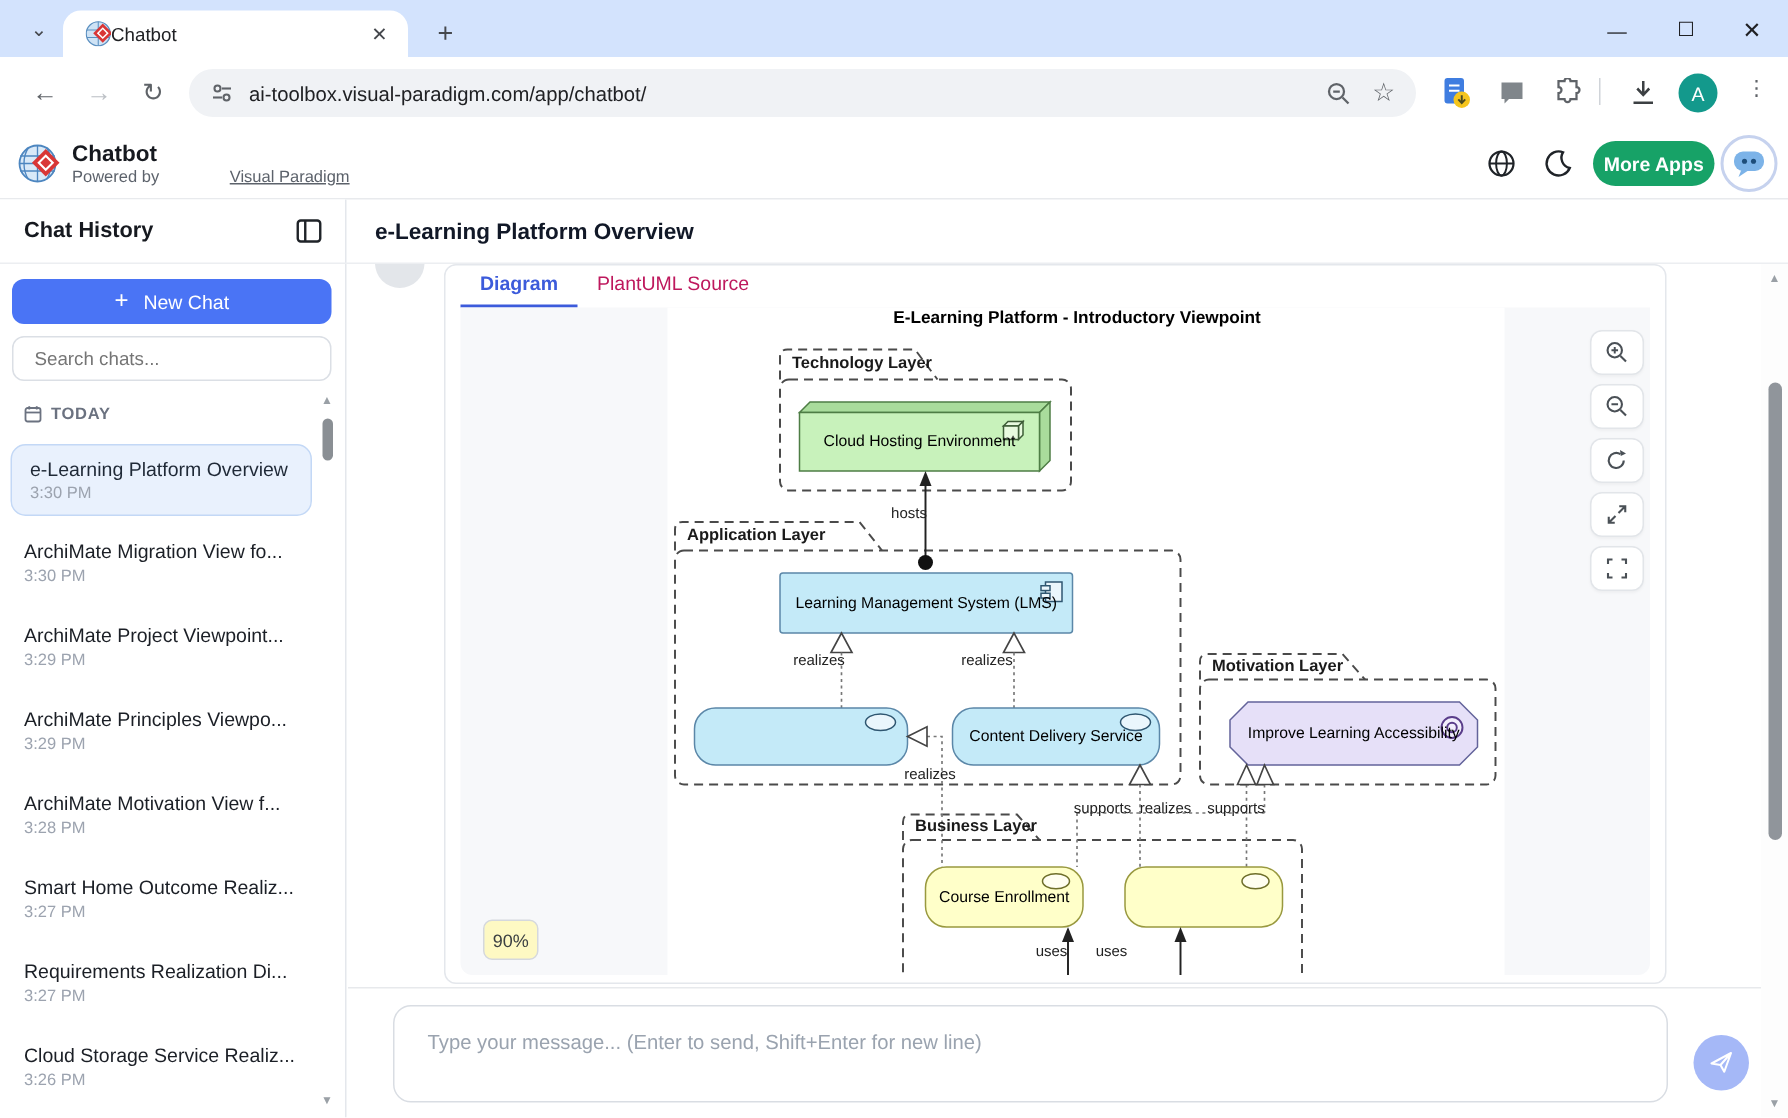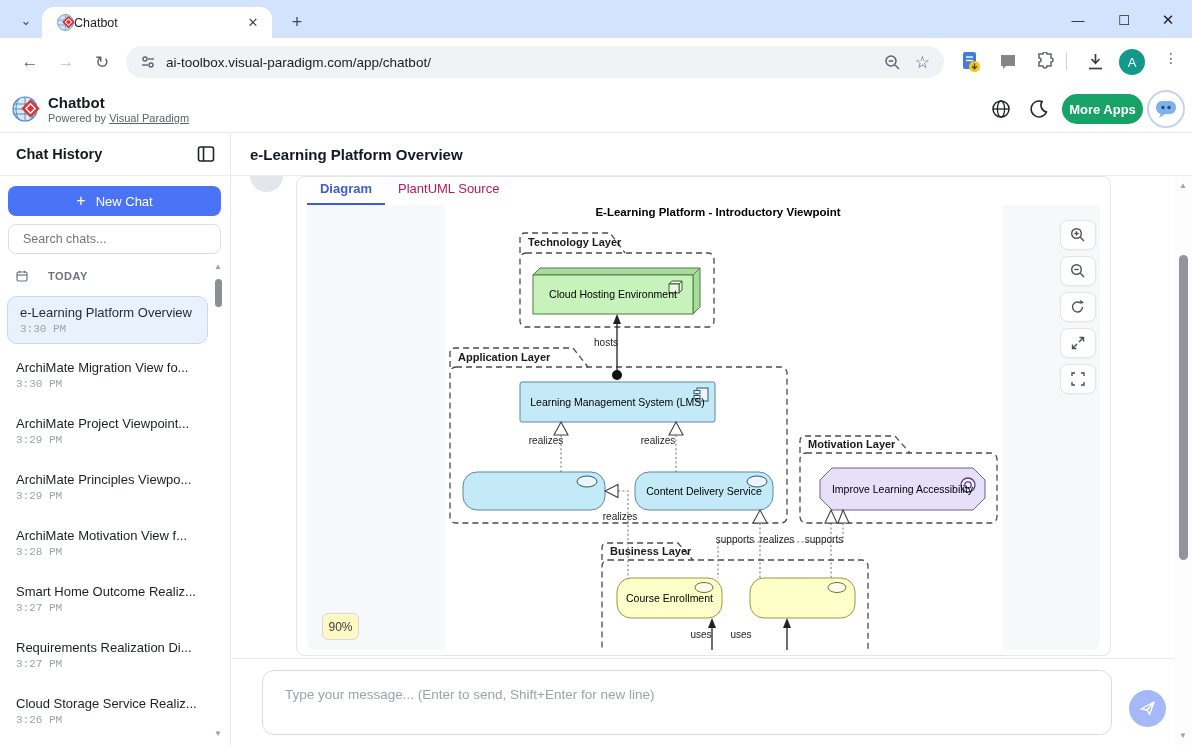--- a/index.html
+++ b/index.html
@@ -18,34 +18,34 @@
   .toolbar { left:0; top:38px; width:1192px; height:48px; background:#fff; }
   .nav-ico { top:48px; width:28px; height:28px; font-size:17px; display:flex; align-items:center; justify-content:center; color:#5f6368; }
   .urlbar { left:126px; top:46px; width:818px; height:32px; background:#f0f2f5; border-radius:16px; display:flex; align-items:center; }
   .url-text { font-size:13.5px; color:#202124; margin-left:10px; flex:1; }
   .avatar-a { left:1119px; top:49px; width:26px; height:26px; border-radius:50%; background:#13998c; color:#fff; font-size:13px; display:flex; align-items:center; justify-content:center; }
 
   
   .appheader { left:0; top:86px; width:1192px; height:47px; background:#fff; border-bottom:1px solid #e8eaed; }
   .app-name { left:48px; top:94px; font-size:15px; font-weight:bold; color:#16191f; }
   .powered { left:48px; top:112px; font-size:11px; color:#5c626b; }
-  .powered a { color:#5c626b; }
+  .powered a { color:#5c626b;margin-left:44px; }
   .moreapps { left:1062px; top:94px; width:81px; height:30px; background:#17a267; border-radius:15px; color:#fff; font-size:13px; font-weight:bold; display:flex; align-items:center; justify-content:center; }
   .bot-btn { left:1147px; top:90px; width:38px; height:38px; border-radius:50%; background:#fff; border:2px solid #c6d2ee; display:flex; align-items:center; justify-content:center; }
 
   
   .sidebar { left:0; top:133px; width:231px; height:612px; background:#fff; border-right:1px solid #e4e7ec; }
   .sb-header { left:0; top:133px; width:231px; height:43px; border-bottom:1px solid #eceef1; }
   .sb-title { left:16px; top:146px; font-size:14.5px; font-weight:bold; color:#16191f; }
   .newchat { left:8px; top:186px; width:213px; height:30px; background:#4a74f5; border-radius:8px; color:#fff; font-size:13px; display:flex; align-items:center; justify-content:center; gap:10px; }
   .searchbox { left:8px; top:224px; width:213px; height:30px; border:1px solid #dbdfe5; border-radius:8px; background:#fff; font-size:12.5px; color:#9aa3af; padding-left:14px; font-family:"Liberation Sans",sans-serif; }
-  .section-hdr { left:16px; top:270px; font-size:11px; font-weight:bold; letter-spacing:0.5px; color:#6b7280; display:flex; align-items:center; gap:20px; }
+  .section-hdr { left:16px; top:270px; font-size:11px; font-weight:bold; letter-spacing:0.5px; color:#6b7280; display:flex; align-items:center; gap:6px; }
   .chat-item { left:8px; width:200px; }
   .chat-item .t { font-size:13px; color:#1b1f26; white-space:nowrap; }
-  .chat-item .d { font-size:11px; color:#9ca3af; margin-top:3px;font-family:Liberation Mono, monospace; }
+  .chat-item .d { font-size:11px; color:#9ca3af; margin-top:3px; }
   .chat-item.sel { left:7px; width:201px; background:#e9f1fd; border:1px solid #c3d8f6; border-radius:10px; padding:8px 12px; }
   .chat-item.sel .t { color:#1f2937; }
 
   
   .main-title { left:250px; top:146px; font-size:15px; font-weight:bold; color:#111827; }
   .main-hdr-border { left:231px; top:175px; width:961px; height:1px; background:#eceef1; }
   .avatar-clip { left:244px; top:176px; width:50px; height:22px; overflow:hidden; }
   .avatar-clip .c { position:absolute; left:6px; top:-17px; width:33px; height:33px; border-radius:50%; background:#e3e6ea; }
 
   .card { left:296px; top:176px; width:815px; height:480px; background:#fff; border:1px solid #e4e7ec; border-radius:8px; }

